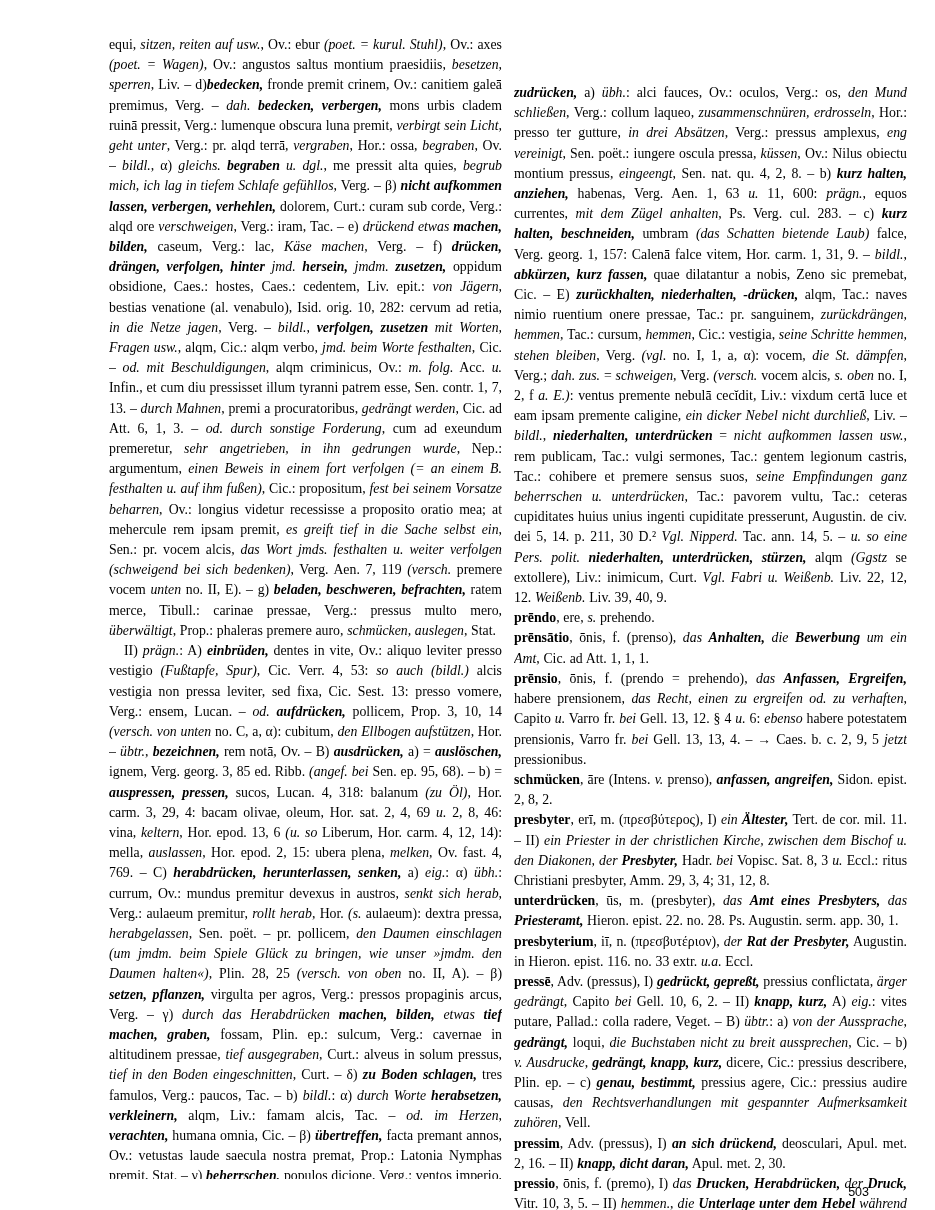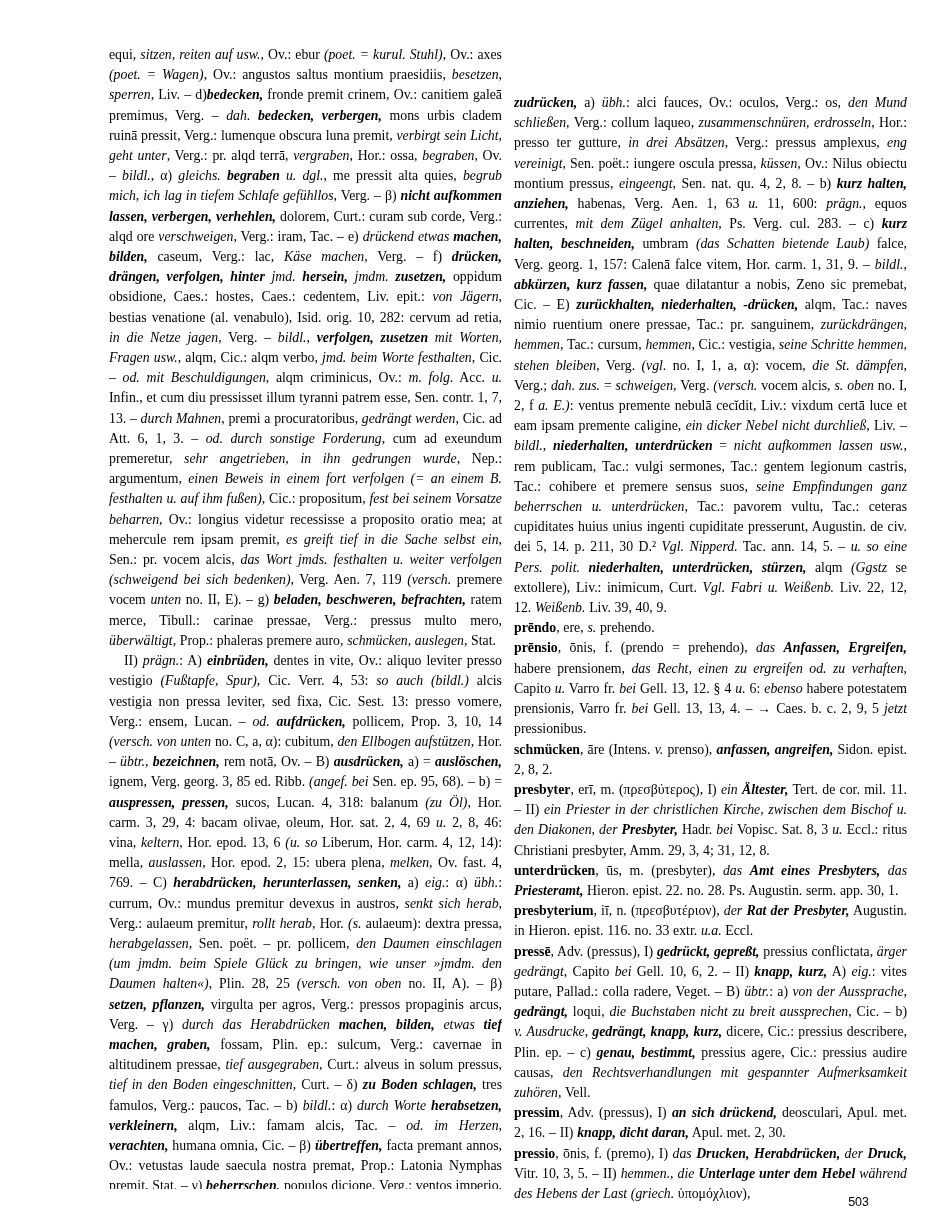--- a/index.html
+++ b/index.html
@@ -2,21 +2,21 @@
 <html><head>
 <meta charset="utf-8">
 <style>
   html,body{margin:0;padding:0;}
   body{
     width:935px;height:1210px;position:relative;
     background:#ffffff;color:#000000;
     font-family:"Liberation Serif","DejaVu Serif",serif;
     overflow:hidden;
   }
-  .page{position:absolute;left:0;top:18px;width:935px;height:1110px;background:#ffffff;}
+  .page{position:absolute;left:0;top:8px;width:935px;height:1110px;background:#ffffff;}
   .col{
     position:absolute;top:27px;width:393px;height:1144px;
     overflow:hidden;text-align:justify;
     font-size:13.8px;line-height:20.2px;
     word-spacing:0.02em;
   }
   #col-left{left:109px;}
   #col-right{left:514px;margin-top:48px;}
   .para{margin:0;padding:0;}
   .para.indent{text-indent:15px;}
@@ -32,20 +32,21 @@
 <body>
 
 <div class="page">
   <div class="col" id="col-left">
       <p class="para">equi, <i>sitzen, reiten auf usw.</i>, Ov.: ebur <i>(poet. = kurul. Stuhl)</i>, Ov.: axes <i>(poet. = Wagen)</i>, Ov.: angustos saltus montium praesidiis, <i>besetzen, sperren</i>, Liv. – d)<b><i>bedecken,</i></b> fronde premit crinem, Ov.: canitiem galeā premimus, Verg. – <i>dah.</i> <b><i>bedecken, verbergen,</i></b> mons urbis cladem ruinā pressit, Verg.: lumenque obscura luna premit, <i>verbirgt sein Licht, geht unter</i>, Verg.: pr. alqd terrā, <i>vergraben</i>, Hor.: ossa, <i>begraben</i>, Ov. – <i>bildl.</i>, α) <i>gleichs.</i> <b><i>begraben</i></b> <i>u. dgl.</i>, me pressit alta quies, <i>begrub mich, ich lag in tiefem Schlafe gefühllos</i>, Verg. – β) <b><i>nicht aufkommen lassen, verbergen, verhehlen,</i></b> dolorem, Curt.: curam sub corde, Verg.: alqd ore <i>verschweigen</i>, Verg.: iram, Tac. – e) <i>drückend etwas</i> <b><i>machen, bilden,</i></b> caseum, Verg.: lac, <i>Käse machen</i>, Verg. – f) <b><i>drücken, drängen, verfolgen, hinter</i></b> <i>jmd.</i> <b><i>hersein,</i></b> <i>jmdm.</i> <b><i>zusetzen,</i></b> oppidum obsidione, Caes.: hostes, Caes.: cedentem, Liv. epit.: <i>von Jägern</i>, bestias venatione (al. venabulo), Isid. orig. 10, 282: cervum ad retia, <i>in die Netze jagen</i>, Verg. – <i>bildl.</i>, <b><i>verfolgen, zusetzen</i></b> <i>mit Worten, Fragen usw.</i>, alqm, Cic.: alqm verbo, <i>jmd. beim Worte festhalten</i>, Cic. – <i>od. mit Beschuldigungen</i>, alqm criminicus, Ov.: <i>m. folg.</i> Acc. <i>u.</i> Infin., et cum diu pressisset illum tyranni patrem esse, Sen. contr. 1, 7, 13. – <i>durch Mahnen</i>, premi a procuratoribus, <i>gedrängt werden</i>, Cic. ad Att. 6, 1, 3. – <i>od. durch sonstige Forderung</i>, cum ad exeundum premeretur, <i>sehr angetrieben, in ihn gedrungen wurde</i>, Nep.: argumentum, <i>einen Beweis in einem fort verfolgen (= an einem B. festhalten u. auf ihm fußen)</i>, Cic.: propositum, <i>fest bei seinem Vorsatze beharren</i>, Ov.: longius videtur recessisse a proposito oratio mea; at mehercule rem ipsam premit, <i>es greift tief in die Sache selbst ein</i>, Sen.: pr. vocem alcis, <i>das Wort jmds. festhalten u. weiter verfolgen (schweigend bei sich bedenken)</i>, Verg. Aen. 7, 119 <i>(versch.</i> premere vocem <i>unten</i> no. II, E). – g) <b><i>beladen, beschweren, befrachten,</i></b> ratem merce, Tibull.: carinae pressae, Verg.: pressus multo mero, <i>überwältigt</i>, Prop.: phaleras premere auro, <i>schmücken, auslegen</i>, Stat.</p>
       <p class="para indent">II) <i>prägn.</i>: A) <b><i>einbrüden,</i></b> dentes in vite, Ov.: aliquo leviter presso vestigio <i>(Fußtapfe, Spur)</i>, Cic. Verr. 4, 53: <i>so auch (bildl.)</i> alcis vestigia non pressa leviter, sed fixa, Cic. Sest. 13: presso vomere, Verg.: ensem, Lucan. – <i>od.</i> <b><i>aufdrücken,</i></b> pollicem, Prop. 3, 10, 14 <i>(versch. von unten</i> no. C, a, α): cubitum, <i>den Ellbogen aufstützen</i>, Hor. – <i>übtr.</i>, <b><i>bezeichnen,</i></b> rem notā, Ov. – B) <b><i>ausdrücken,</i></b> a) = <b><i>auslöschen,</i></b> ignem, Verg. georg. 3, 85 ed. Ribb. <i>(angef. bei</i> Sen. ep. 95, 68). – b) = <b><i>auspressen, pressen,</i></b> sucos, Lucan. 4, 318: balanum <i>(zu Öl)</i>, Hor. carm. 3, 29, 4: bacam olivae, oleum, Hor. sat. 2, 4, 69 <i>u.</i> 2, 8, 46: vina, <i>keltern</i>, Hor. epod. 13, 6 <i>(u. so</i> Liberum, Hor. carm. 4, 12, 14): mella, <i>auslassen</i>, Hor. epod. 2, 15: ubera plena, <i>melken</i>, Ov. fast. 4, 769. – C) <b><i>herabdrücken, herunterlassen, senken,</i></b> a) <i>eig.</i>: α) <i>übh.</i>: currum, Ov.: mundus premitur devexus in austros, <i>senkt sich herab</i>, Verg.: aulaeum premitur, <i>rollt herab</i>, Hor. <i>(s.</i> aulaeum): dextra pressa, <i>herabgelassen</i>, Sen. poët. – pr. pollicem, <i>den Daumen einschlagen (um jmdm. beim Spiele Glück zu bringen, wie unser »jmdm. den Daumen halten«)</i>, Plin. 28, 25 <i>(versch. von oben</i> no. II, A). – β) <b><i>setzen, pflanzen,</i></b> virgulta per agros, Verg.: pressos propaginis arcus, Verg. – γ) <i>durch das Herabdrücken</i> <b><i>machen, bilden,</i></b> <i>etwas</i> <b><i>tief machen, graben,</i></b> fossam, Plin. ep.: sulcum, Verg.: cavernae in altitudinem pressae, <i>tief ausgegraben</i>, Curt.: alveus in solum pressus, <i>tief in den Boden eingeschnitten</i>, Curt. – δ) <b><i>zu Boden schlagen,</i></b> tres famulos, Verg.: paucos, Tac. – b) <i>bildl.</i>: α) <i>durch Worte</i> <b><i>herabsetzen, verkleinern,</i></b> alqm, Liv.: famam alcis, Tac. – <i>od. im Herzen</i>, <b><i>verachten,</i></b> humana omnia, Cic. – β) <b><i>übertreffen,</i></b> facta premant annos, Ov.: vetustas laude saecula nostra premat, Prop.: Latonia Nymphas premit, Stat. – γ) <b><i>beherrschen,</i></b> populos dicione, Verg.: ventos imperio, Verg. – D) </p>
     </div>
   <div class="col" id="col-right">
       <p class="para"><b><i>zudrücken,</i></b> a) <i>übh.</i>: alci fauces, Ov.: oculos, Verg.: os, <i>den Mund schließen</i>, Verg.: collum laqueo, <i>zusammenschnüren, erdrosseln</i>, Hor.: presso ter gutture, <i>in drei Absätzen</i>, Verg.: pressus amplexus, <i>eng vereinigt</i>, Sen. poët.: iungere oscula pressa, <i>küssen</i>, Ov.: Nilus obiectu montium pressus, <i>eingeengt</i>, Sen. nat. qu. 4, 2, 8. – b) <b><i>kurz halten, anziehen,</i></b> habenas, Verg. Aen. 1, 63 <i>u.</i> 11, 600: <i>prägn.</i>, equos currentes, <i>mit dem Zügel anhalten</i>, Ps. Verg. cul. 283. – c) <b><i>kurz halten, beschneiden,</i></b> umbram <i>(das Schatten bietende Laub)</i> falce, Verg. georg. 1, 157: Calenā falce vitem, Hor. carm. 1, 31, 9. – <i>bildl.</i>, <b><i>abkürzen, kurz fassen,</i></b> quae dilatantur a nobis, Zeno sic premebat, Cic. – E) <b><i>zurückhalten, niederhalten, -drücken,</i></b> alqm, Tac.: naves nimio ruentium onere pressae, Tac.: pr. sanguinem, <i>zurückdrängen, hemmen</i>, Tac.: cursum, <i>hemmen</i>, Cic.: vestigia, <i>seine Schritte hemmen, stehen bleiben</i>, Verg. <i>(vgl.</i> no. I, 1, a, α): vocem, <i>die St. dämpfen</i>, Verg.; <i>dah. zus.</i> = <i>schweigen</i>, Verg. <i>(versch.</i> vocem alcis, <i>s. oben</i> no. I, 2, f <i>a. E.)</i>: ventus premente nebulā cecĭdit, Liv.: vixdum certā luce et eam ipsam premente caligine, <i>ein dicker Nebel nicht durchließ</i>, Liv. – <i>bildl.</i>, <b><i>niederhalten, unterdrücken</i></b> = <i>nicht aufkommen lassen usw.</i>, rem publicam, Tac.: vulgi sermones, Tac.: gentem legionum castris, Tac.: cohibere et premere sensus suos, <i>seine Empfindungen ganz beherrschen u. unterdrücken</i>, Tac.: pavorem vultu, Tac.: ceteras cupiditates huius unius ingenti cupiditate presserunt, Augustin. de civ. dei 5, 14. p. 211, 30 D.² <i>Vgl. Nipperd.</i> Tac. ann. 14, 5. – <i>u. so eine Pers. polit.</i> <b><i>niederhalten, unterdrücken, stürzen,</i></b> alqm <i>(Ggstz</i> se extollere), Liv.: inimicum, Curt. <i>Vgl. Fabri u. Weißenb.</i> Liv. 22, 12, 12. <i>Weißenb.</i> Liv. 39, 40, 9.</p>
       <p class="para"><b>prēndo</b>, ere, <i>s.</i> prehendo.</p>
+      <p class="para"><b>prēnsātio</b>, ōnis, f. (prenso), <i>das</i> <b><i>Anhalten,</i></b> <i>die</i> <b><i>Bewerbung</i></b> <i>um ein Amt</i>, Cic. ad Att. 1, 1, 1.</p>
       <p class="para"><b>prēnsio</b>, ōnis, f. (prendo = prehendo), <i>das</i> <b><i>Anfassen, Ergreifen,</i></b> habere prensionem, <i>das Recht, einen zu ergreifen od. zu verhaften</i>, Capito <i>u.</i> Varro fr. <i>bei</i> Gell. 13, 12. § 4 <i>u.</i> 6: <i>ebenso</i> habere potestatem prensionis, Varro fr. <i>bei</i> Gell. 13, 13, 4. – → Caes. b. c. 2, 9, 5 <i>jetzt</i> pressionibus.</p>
       <p class="para"><b>schmücken</b>, āre (Intens. <i>v.</i> prenso), <b><i>anfassen, angreifen,</i></b> Sidon. epist. 2, 8, 2.</p>
       <p class="para"><b>presbyter</b>, erī, m. (πρεσβύτερος), I) <i>ein</i> <b><i>Ältester,</i></b> Tert. de cor. mil. 11. – II) <i>ein Priester in der christlichen Kirche, zwischen dem Bischof u. den Diakonen, der</i> <b><i>Presbyter,</i></b> Hadr. <i>bei</i> Vopisc. Sat. 8, 3 <i>u.</i> Eccl.: ritus Christiani presbyter, Amm. 29, 3, 4; 31, 12, 8.</p>
       <p class="para"><b>unterdrücken</b>, ūs, m. (presbyter), <i>das</i> <b><i>Amt eines Presbyters,</i></b> <i>das</i> <b><i>Priesteramt,</i></b> Hieron. epist. 22. no. 28. Ps. Augustin. serm. app. 30, 1.</p>
       <p class="para"><b>presbyterium</b>, iī, n. (πρεσβυτέριον), <i>der</i> <b><i>Rat der Presbyter,</i></b> Augustin. in Hieron. epist. 116. no. 33 extr. <i>u.a.</i> Eccl.</p>
       <p class="para"><b>pressē</b>, Adv. (pressus), I) <b><i>gedrückt, gepreßt,</i></b> pressius conflictata, <i>ärger gedrängt</i>, Capito <i>bei</i> Gell. 10, 6, 2. – II) <b><i>knapp, kurz,</i></b> A) <i>eig.</i>: vites putare, Pallad.: colla radere, Veget. – B) <i>übtr.</i>: a) <i>von der Aussprache</i>, <b><i>gedrängt,</i></b> loqui, <i>die Buchstaben nicht zu breit aussprechen</i>, Cic. – b) <i>v. Ausdrucke</i>, <b><i>gedrängt, knapp, kurz,</i></b> dicere, Cic.: pressius describere, Plin. ep. – c) <b><i>genau, bestimmt,</i></b> pressius agere, Cic.: pressius audire causas, <i>den Rechtsverhandlungen mit gespannter Aufmerksamkeit zuhören</i>, Vell.</p>
       <p class="para"><b>pressim</b>, Adv. (pressus), I) <b><i>an sich drückend,</i></b> deosculari, Apul. met. 2, 16. – II) <b><i>knapp, dicht daran,</i></b> Apul. met. 2, 30.</p>
       <p class="para"><b>pressio</b>, ōnis, f. (premo), I) <i>das</i> <b><i>Drucken, Herabdrücken,</i></b> <i>der</i> <b><i>Druck,</i></b> Vitr. 10, 3, 5. – II) <i>hemmen.</i>, <i>die</i> <b><i>Unterlage unter dem Hebel</i></b> <i>während des Hebens der Last (griech.</i> ὑπομόχλιον),</p>
     </div>
   <div class="page-number">503</div>

